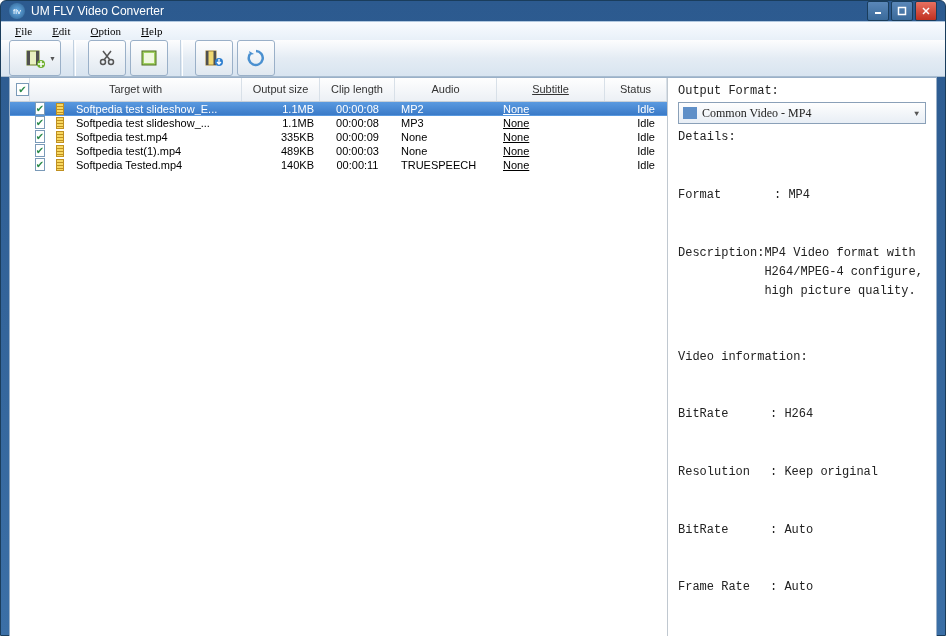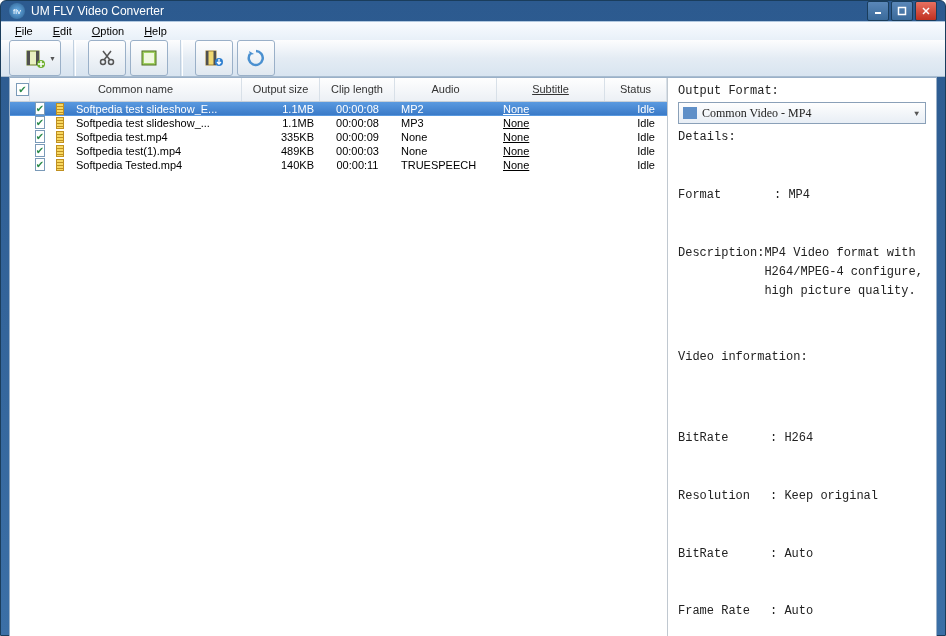--- a/index.html
+++ b/index.html
@@ -5,21 +5,21 @@
 * { margin: 0; padding: 0; box-sizing: border-box; }
 body { font-family: Tahoma, Arial, sans-serif; font-size: 11px; background: #fff; width: 946px; height: 636px; overflow: hidden; }
 .window { width: 946px; height: 636px; background: linear-gradient(to bottom, #2c5a8f 0%, #3b6fa6 100%); border: 1px solid #1a3d5c; border-radius: 6px 6px 0 0; display: flex; flex-direction: column; }
 .titlebar { height: 26px; display: flex; align-items: center; padding: 0 8px; color: #fff; font-size: 12px; }
 .titlebar .app-icon { width: 16px; height: 16px; background: radial-gradient(circle, #6bb0e8, #2a5e8e); border-radius: 50%; margin-right: 6px; display: inline-flex; align-items: center; justify-content: center; font-size: 8px; color: #fff; }
 .titlebar .title { flex: 1; }
 .win-controls { display: flex; gap: 2px; }
 .win-btn { width: 22px; height: 20px; background: linear-gradient(to bottom, #5a87b8, #3a6a9a); border: 1px solid #1a3d5c; border-radius: 2px; display: flex; align-items: center; justify-content: center; cursor: pointer; }
 .win-btn.close { background: linear-gradient(to bottom, #e87060, #c03020); }
 .win-btn svg { width: 10px; height: 10px; }
-.menubar { height: 24px; background: linear-gradient(to bottom, #f8fbff 0%, #e8f0f8 100%); display: flex; align-items: center; padding: 0 4px; border-top: 1px solid #b0c8e0; }
+.menubar { height: 24px; background: linear-gradient(to bottom, #f8fbff 0%, #e8f0f8 100%); display: flex; align-items: center; padding: 0 4px; border-top: 1px solid #b0c8e0; font-family: Liberation Serif, serif; }
 .menu-item { padding: 3px 10px; cursor: pointer; }
 .menu-item .ul { text-decoration: underline; }
 .toolbar { height: 46px; background: linear-gradient(to bottom, #fdfdfe 0%, #e4ecf4 50%, #d8e4f0 100%); border-bottom: 1px solid #a8bcd0; display: flex; align-items: center; padding: 0 8px; gap: 8px; }
 .tool-group { display: flex; gap: 4px; }
 .tool-sep { width: 3px; height: 36px; border-left: 1px solid #c0d0e0; border-right: 1px solid #fff; margin: 0 4px; }
 .tool-btn { width: 38px; height: 36px; background: linear-gradient(to bottom, #fefefe, #e0e8f0); border: 1px solid #9ab0c8; border-radius: 3px; display: flex; align-items: center; justify-content: center; cursor: pointer; }
 .tool-btn.split { width: 52px; position: relative; }
 .tool-btn.split::after { content: '▼'; font-size: 7px; position: absolute; right: 4px; top: 50%; transform: translateY(-50%); color: #555; }
 .content { flex: 1; display: flex; background: #fff; margin: 0 8px 8px 8px; border: 1px solid #9ab0c8; }
 .left-pane { flex: 1; display: flex; flex-direction: column; border-right: 1px solid #c0c8d0; }
@@ -52,21 +52,21 @@
 .checkbox.checked::before { content: '✔'; }
 .right-pane { width: 268px; padding: 6px 10px; display: flex; flex-direction: column; font-family: 'Courier New', monospace; font-size: 12px; color: #222; }
 .right-pane .label { margin-bottom: 4px; }
 .format-select { width: 100%; height: 22px; background: linear-gradient(to bottom, #fefefe, #e8eef5); border: 1px solid #8aa0b8; display: flex; align-items: center; padding: 0 4px; margin-bottom: 6px; cursor: pointer; position: relative; }
 .format-select::after { content: '▼'; font-size: 8px; position: absolute; right: 6px; color: #555; }
 .format-select .sel-icon { width: 14px; height: 12px; background: #6090c8; margin-right: 5px; }
 .details { flex: 1; line-height: 1.6; white-space: pre-wrap; }
 .details .row-kv { display: flex; }
 .details .k { width: 96px; }
 .details .kshort { width: 92px; }
-.section-head { margin: 8px 0 24px 0; }
+.section-head { margin: 8px 0 0 0; }
 </style>
 </head>
 <body>
 
 <div class="window">
   <div class="titlebar">
     <span class="app-icon">flv</span>
     <span class="title">UM FLV Video Converter</span>
     <div class="win-controls">
       <div class="win-btn">
@@ -141,21 +141,21 @@
             <path d="M3 3 l1 4 l4 -1" fill="#4a90d0"></path>
           </svg>
         </div>
     </div>
   </div>
 
   <div class="content">
     <div class="left-pane">
       <div class="table-header">
         <div class="th col-master"><span class="checkbox checked"></span></div>
-        <div class="th col-name" style="flex:1">Common name</div>
+        <div class="th col-name" style="flex:1">Target with</div>
         <div class="th col-size">Output size</div>
         <div class="th col-clip">Clip length</div>
         <div class="th col-audio">Audio</div>
         <div class="th col-subtitle">Subtitle</div>
         <div class="th col-status">Status</div>
       </div>
       <div class="table-body" id="tbody">
           <div class="row selected">
             <div class="td col-master"></div>
             <div class="td col-check">

